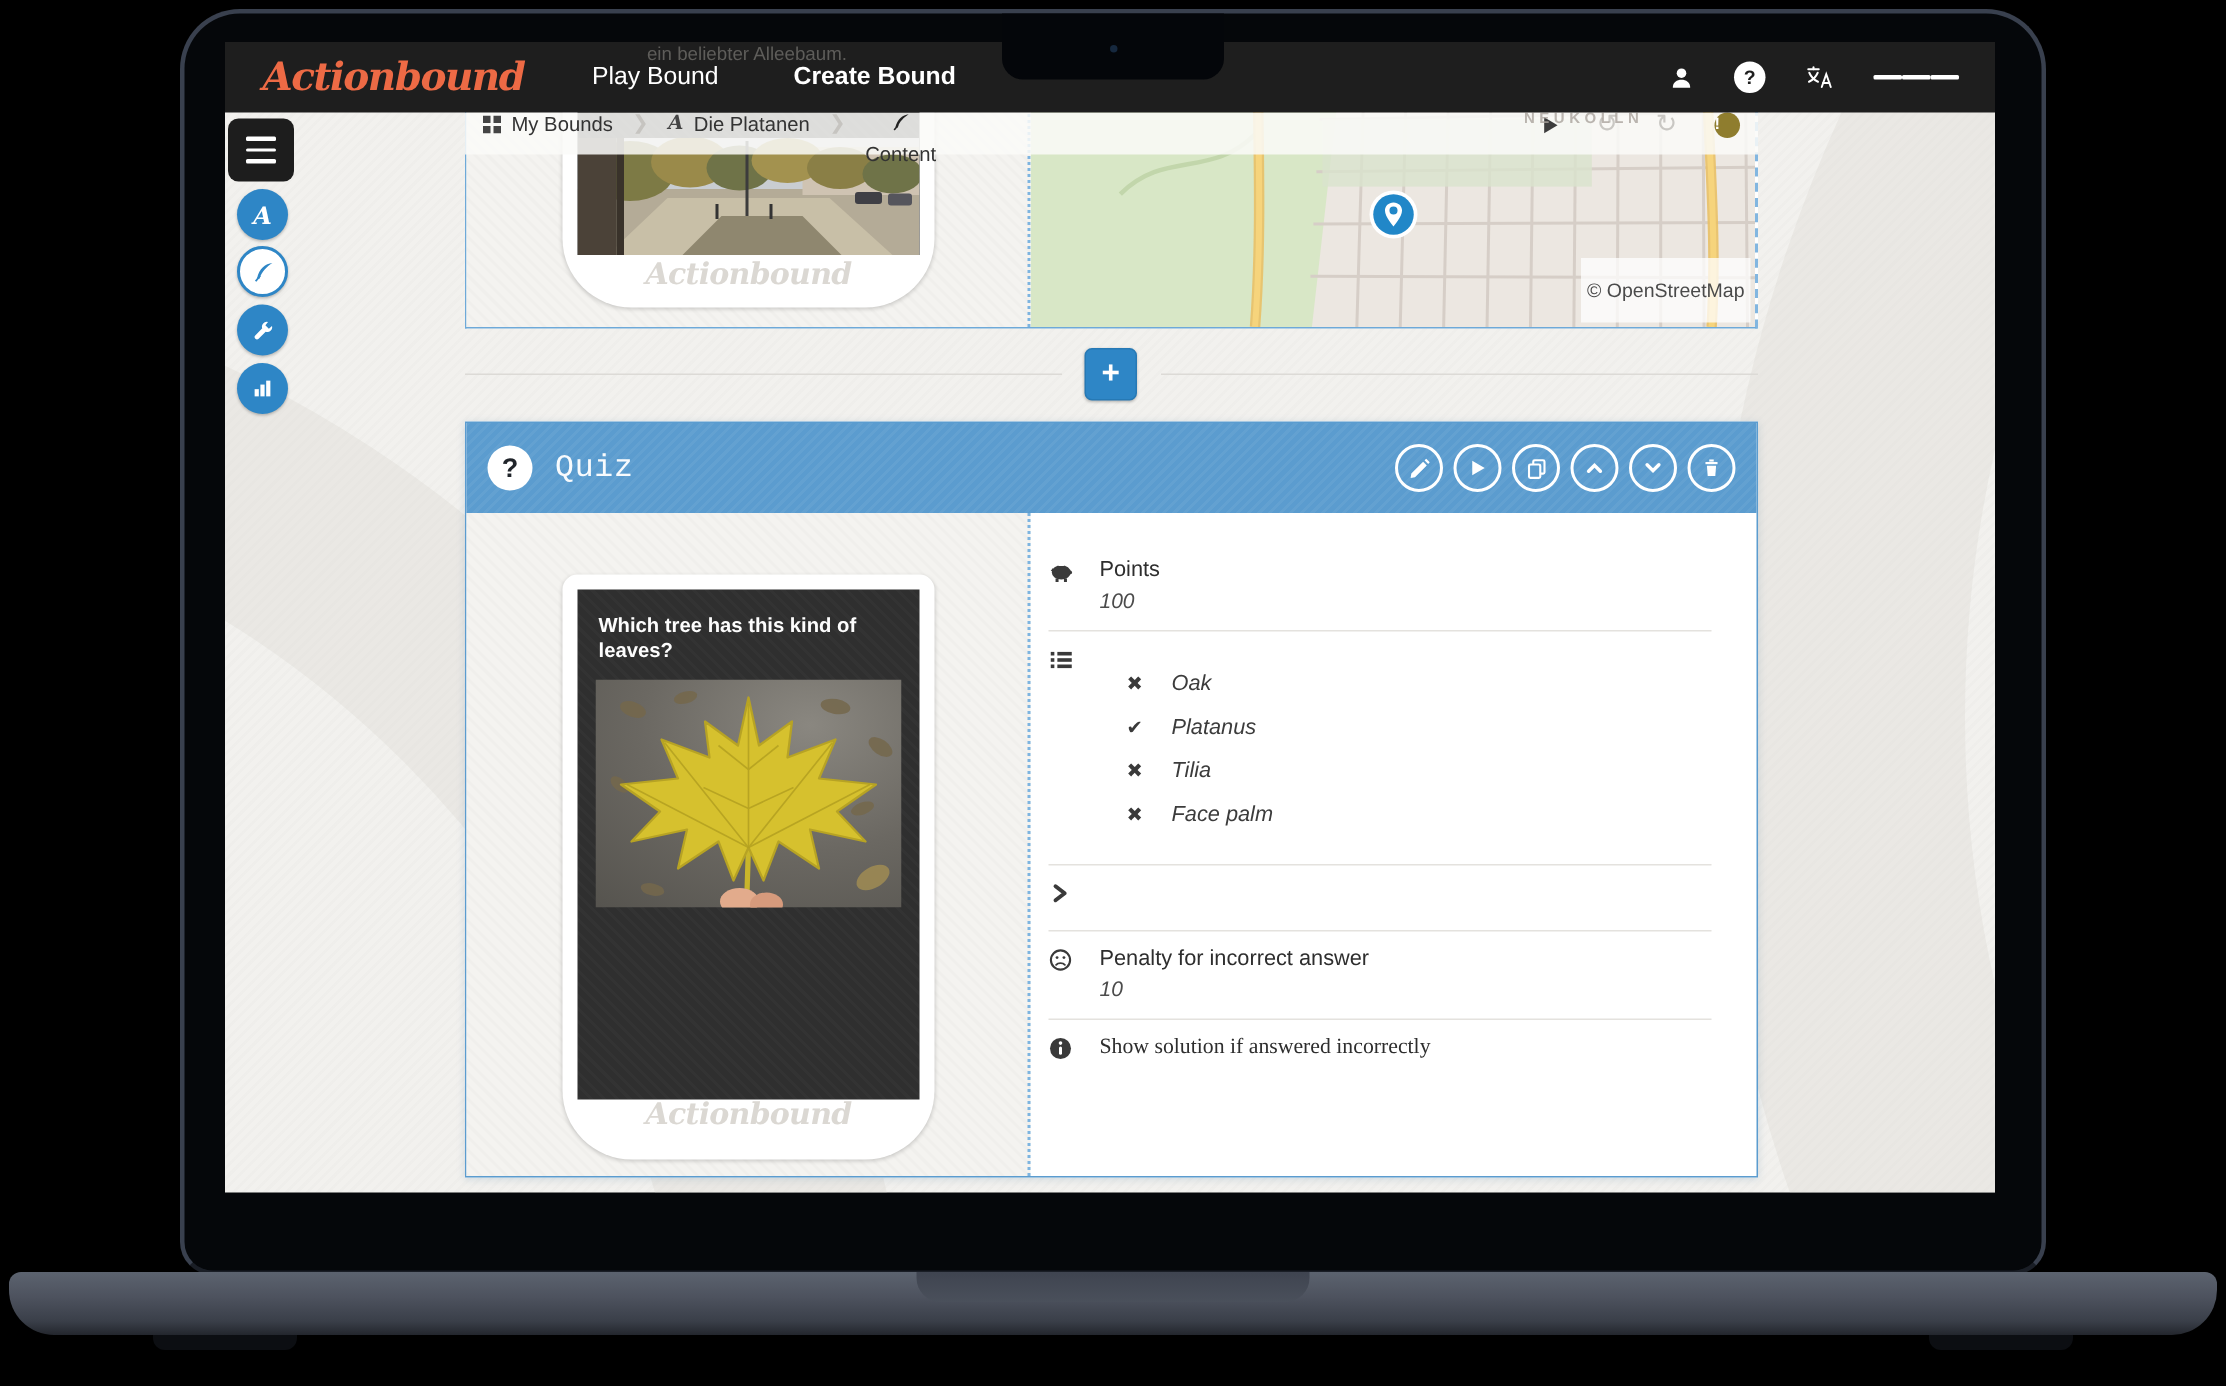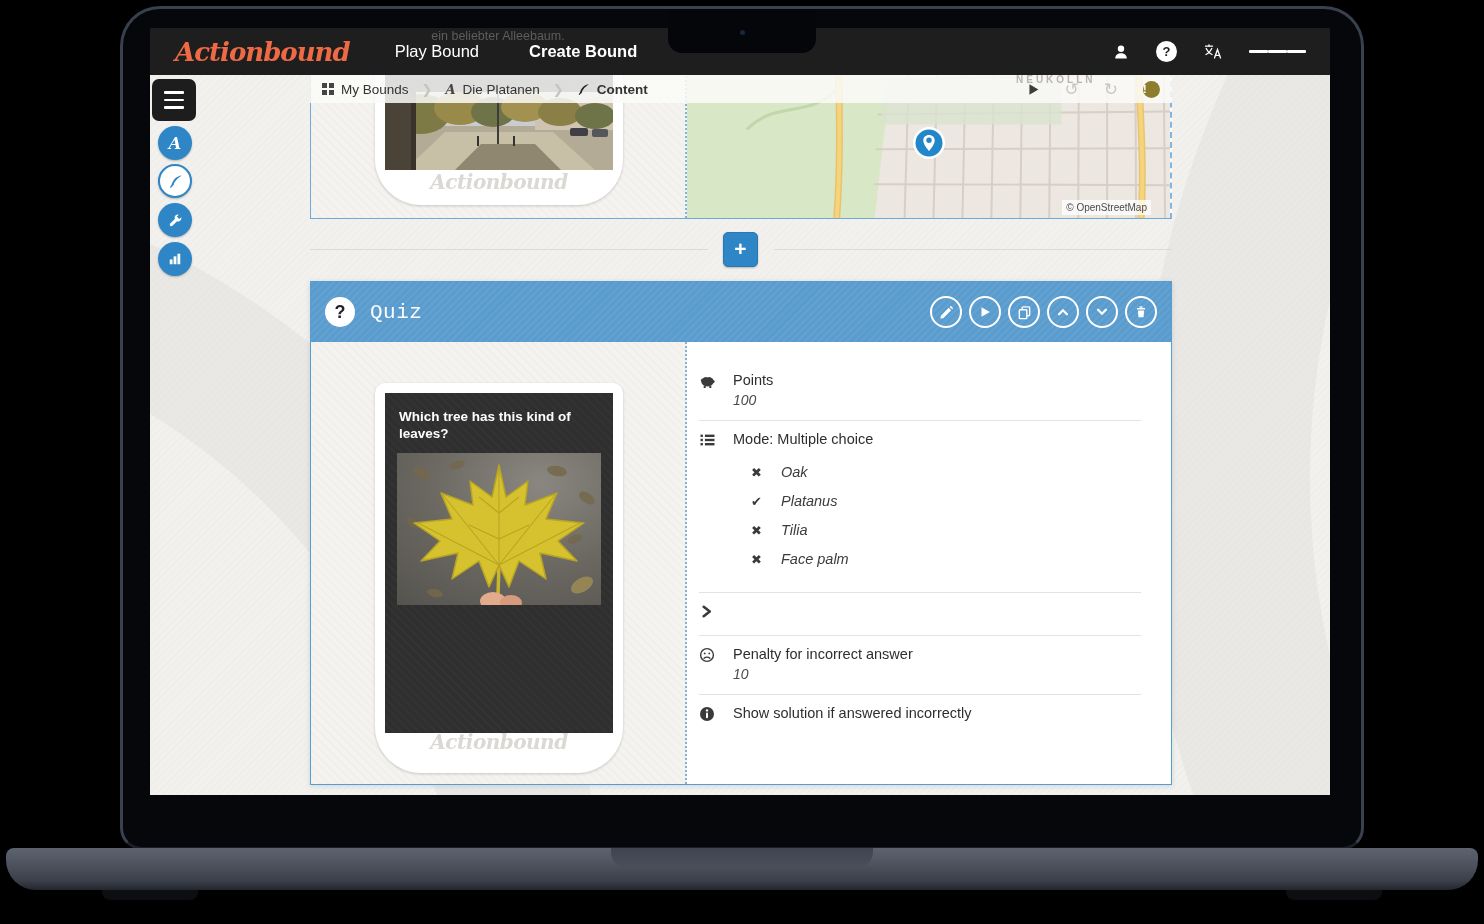--- a/index.html
+++ b/index.html
@@ -40,24 +40,24 @@
   .nav-right{margin-left:auto;display:flex;align-items:center;gap:27px;margin-right:24px;}
   .nicon{color:#fff;display:flex;align-items:center;justify-content:center;cursor:pointer;}
   .help-bubble{width:21px;height:21px;border-radius:50%;background:#fff;color:#1e1e1e;
                font-weight:bold;font-size:13px;text-align:center;line-height:21px;}
   .burger span{display:block;width:19px;height:2.5px;background:#fff;margin:3px 0;border-radius:1px;}
   .peek{position:absolute;left:248px;top:1px;width:200px;z-index:45;color:#5e5d5a;font-size:12.5px;
         text-align:center;pointer-events:none;}
 
   
   .crumbbar{position:absolute;left:160px;top:47px;width:862px;height:28px;background:rgba(250,250,248,0.86);
-            z-index:30;display:flex;align-items:center;font-size:13.5px;color:#333;
+            z-index:30;display:flex;align-items:flex-start;font-size:13.5px;color:#333;
             box-sizing:border-box;padding:0 12px;}
   .crumb{display:flex;align-items:center;gap:7px;margin-right:13px;cursor:pointer;}
-  .crumb.bold{font-weight:bold;}
+  .crumb.bold{font-weight:normal;flex-direction:column;}
   .ci{color:#444;display:flex;align-items:center;}
   .ai{font-family:"DejaVu Serif",serif;font-style:italic;font-weight:bold;font-size:13px;}
   .sep{color:#c6c4c0;font-size:13px;margin-right:13px;font-family:"DejaVu Sans",sans-serif;}
   .crumb-tools{margin-left:auto;display:flex;align-items:center;gap:25px;}
   .tool{cursor:pointer;display:flex;align-items:center;}
   .undoredo{font-family:"DejaVu Sans",sans-serif;font-size:17px;color:#c9c7c3;line-height:1;}
   .alert-dot{width:17px;height:17px;border-radius:50%;background:#8f7d2e;color:#fff;font-weight:bold;
              font-size:11px;text-align:center;line-height:17px;}
   .maplabel{position:absolute;left:866px;top:46px;z-index:32;color:#aba49e;opacity:.8;font-size:10px;
             font-weight:bold;letter-spacing:3px;pointer-events:none;}
@@ -86,22 +86,22 @@
   .phone1{top:0;height:225px;}
   .pscreen{margin:10px 10px 0;background:#2f2f2f;position:relative;overflow:hidden;
            background-image:repeating-linear-gradient(45deg,rgba(255,255,255,0.02) 0 2px,transparent 2px 6px);}
   .p1s{height:180px;}
   .photo1{position:absolute;left:0;right:0;bottom:0;height:78px;display:block;}
   .wm{position:absolute;left:0;right:0;text-align:center;font-family:"DejaVu Serif",serif;font-style:italic;
       font-weight:bold;font-size:20px;color:#dbd8d3;letter-spacing:-0.5px;}
   .wm1{top:190px;}
   .map{position:absolute;inset:0;cursor:grab;}
   .map svg{display:block;width:100%;height:100%;}
-  .attribution{position:absolute;right:19px;bottom:3px;background:rgba(255,255,255,0.75);color:#4a4a4a;
-               font-size:10px;padding:2px 4px;}
+  .attribution{position:absolute;right:3px;bottom:3px;background:rgba(255,255,255,0.75);color:#4a4a4a;
+               font-size:13px;padding:14px 4px;}
   .marker{position:absolute;left:225px;top:146px;width:34px;height:34px;}
 
   .hr{position:absolute;top:221px;height:1px;background:#dcdad6;z-index:9;}
   .hrL{left:160px;width:398px;}.hrR{left:624px;width:398px;}
   .plus{position:absolute;left:573px;top:204px;width:35px;height:35px;background:#2e86c6;border:1px solid #2679b5;
         border-radius:5px;z-index:12;color:#fff;font-size:21px;font-weight:bold;text-align:center;line-height:32px;
         box-sizing:border-box;cursor:pointer;box-shadow:0 1px 2px rgba(0,0,0,0.25);}
 
   .quiz{position:absolute;left:160px;top:253px;width:862px;height:504px;background:#fff;border:1px solid #5b9ccf;
         z-index:10;box-sizing:border-box;box-shadow:0 1px 5px rgba(90,140,180,0.25);}
@@ -118,21 +118,21 @@
   .qleft{width:376px;position:relative;flex:none;background:#f4f3f0;
          background-image:repeating-linear-gradient(45deg,rgba(0,0,0,0.015) 0 2px,transparent 2px 6px);
          border-right:2px dotted #7db4e0;box-sizing:border-box;}
   .phone2{top:41px;height:390px;}
   .p2s{height:340px;font-weight:bold;}
   .question{color:#fdfdfd;font-size:13.5px;padding:15px 14px 9px;line-height:17px;}
   .leafimg{display:block;margin:2px auto 0;}
   .wm2{top:347px;}
   .qright{flex:1;padding:20px 30px 0 12px;box-sizing:border-box;}
   .drow{display:flex;border-bottom:1px solid #e4e2de;padding:10px 0 12px;}
-  .drow.last{border-bottom:none;}
+  .drow.last{border-bottom:none;font-family:Liberation Serif, serif;}
   .dicon{width:34px;flex:none;color:#3a3a3a;padding-top:1px;}
   .dbody{flex:1;}
   .dlabel{font-size:14.5px;color:#2e2e2e;}
   .dvalue{font-size:14px;color:#4c4c4c;font-style:italic;margin-top:4px;}
   .opts{margin:17px 0 3px 18px;}
   .opt{display:flex;align-items:center;gap:15px;margin-bottom:13px;font-style:italic;font-size:14.5px;color:#3c3c3c;}
   .mark{font-style:normal;font-family:"DejaVu Sans",sans-serif;font-size:13px;color:#3a3a3a;width:15px;flex:none;}
 </style>
 </head>
 <body>
@@ -335,21 +335,20 @@
                 <svg width="17" height="16" viewBox="0 0 16 16" fill="#3a3a3a">
                     <rect x="1" y="2.6" width="2.4" height="2.4"></rect>
                     <rect x="5.4" y="2.6" width="9.6" height="2.4"></rect>
                     <rect x="1" y="6.8" width="2.4" height="2.4"></rect>
                     <rect x="5.4" y="6.8" width="9.6" height="2.4"></rect>
                     <rect x="1" y="11" width="2.4" height="2.4"></rect>
                     <rect x="5.4" y="11" width="9.6" height="2.4"></rect>
                   </svg>
               </div>
               <div class="dbody">
-                <div class="dlabel">Mode: Multiple choice</div>
                 <div class="opts">
                   <div class="opt">
                     <span class="mark">✖</span>
                     <span>Oak</span>
                   </div>
                   <div class="opt">
                     <span class="mark">✔</span>
                     <span>Platanus</span>
                   </div>
                   <div class="opt">

